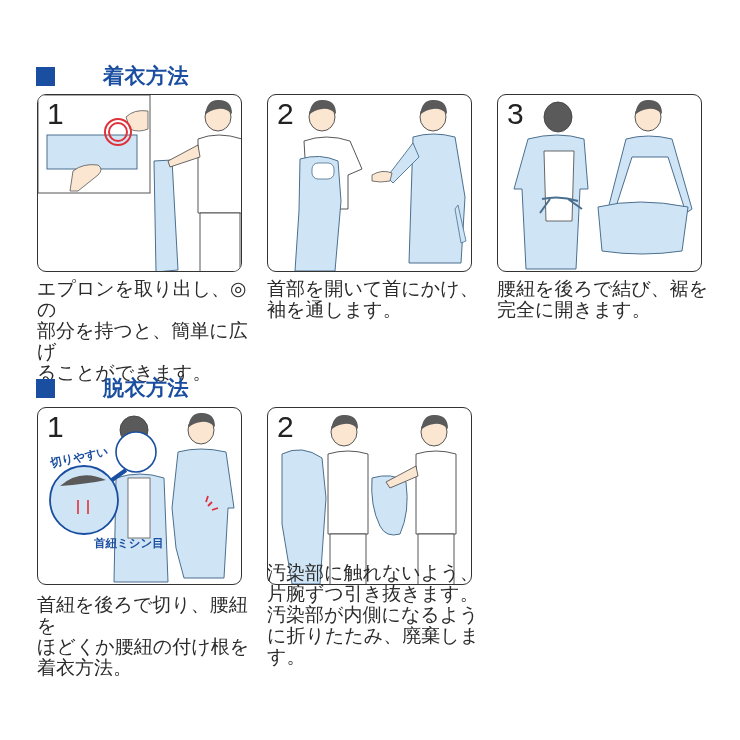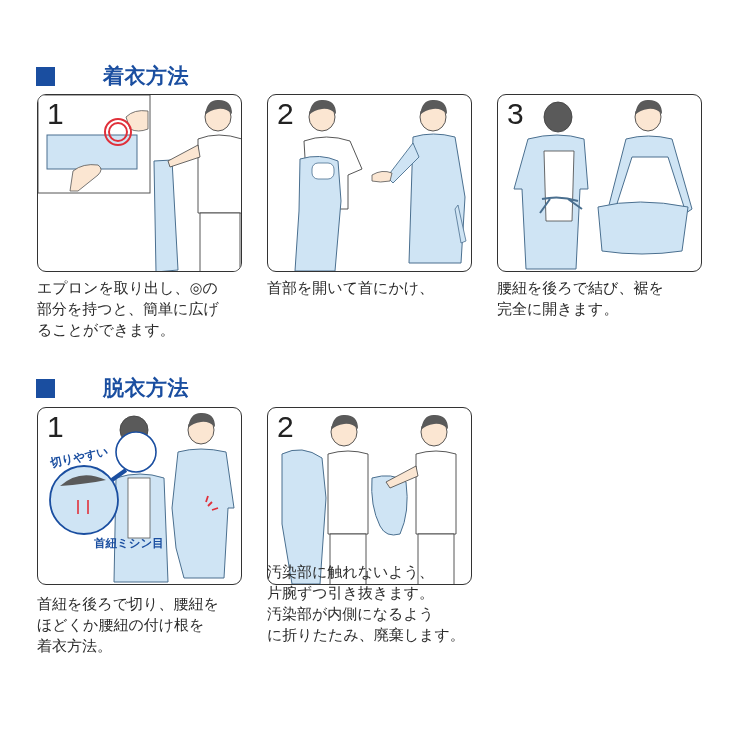--- a/index.html
+++ b/index.html
@@ -6,21 +6,21 @@
   body { width:740px; height:740px; position:relative; overflow:hidden;
          font-family:"DejaVu Sans","Liberation Sans",sans-serif; color:#2a2a2a; }
   .section-title { position:absolute; left:36px; font-size:21px; font-weight:bold;
          color:#1a4ea0; letter-spacing:0.5px; display:flex; align-items:center;gap:45px; }
   .section-title .sq { display:inline-block; width:19px; height:19px; background:#1a4ea0; margin-right:3px; }
   .panel { position:absolute; width:205px; height:178px; border:1.6px solid #333;
            border-radius:9px; background:#fff; overflow:hidden; box-sizing:border-box; }
   .panel svg { position:absolute; left:0; top:0; }
   .step-num { position:absolute; left:9px; top:2px; font-size:30px; color:#222;
               font-family:"Liberation Sans",sans-serif; z-index:3; }
-  .caption { position:absolute; width:215px; font-size:15px; line-height:21px; color:#2b2b2b; }
+  .caption { position:absolute; width:215px; font-size:19px; line-height:21px; color:#2b2b2b; }
   .callout-label { position:absolute; font-size:11.5px; font-weight:bold; color:#1a4ea0; z-index:4; }
 </style>
 </head>
 <body>
 
 <div class="section-title" style="top:62px;">
   <span class="sq"></span>
   <span>着衣方法</span>
 </div>
 
@@ -76,20 +76,21 @@
   </svg>
 </div>
 
 <div class="caption" style="left:37px;top:278px;">
   <div>エプロンを取り出し、◎の</div>
   <div>部分を持つと、簡単に広げ</div>
   <div>ることができます。</div>
 </div>
 <div class="caption" style="left:267px;top:278px;">
   <div>首部を開いて首にかけ、</div>
+  <div>袖を通します。</div>
 </div>
 <div class="caption" style="left:497px;top:278px;">
   <div>腰紐を後ろで結び、裾を</div>
   <div>完全に開きます。</div>
 </div>
 
 <div class="section-title" style="top:374px;">
   <span class="sq"></span>
   <span>脱衣方法</span>
 </div>

